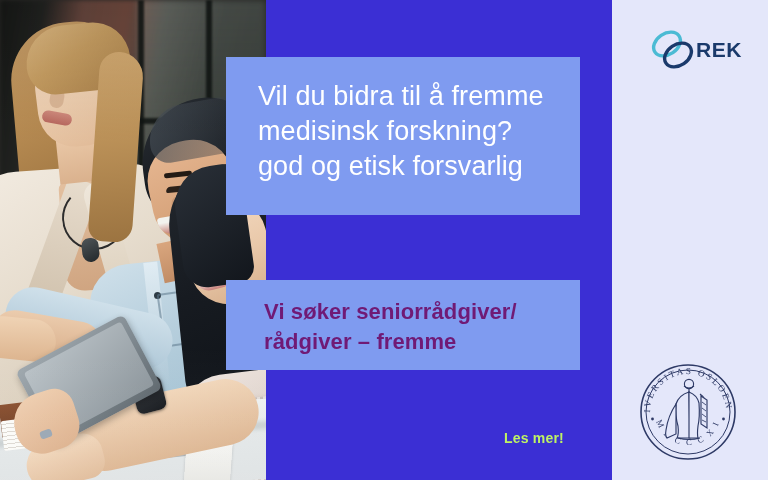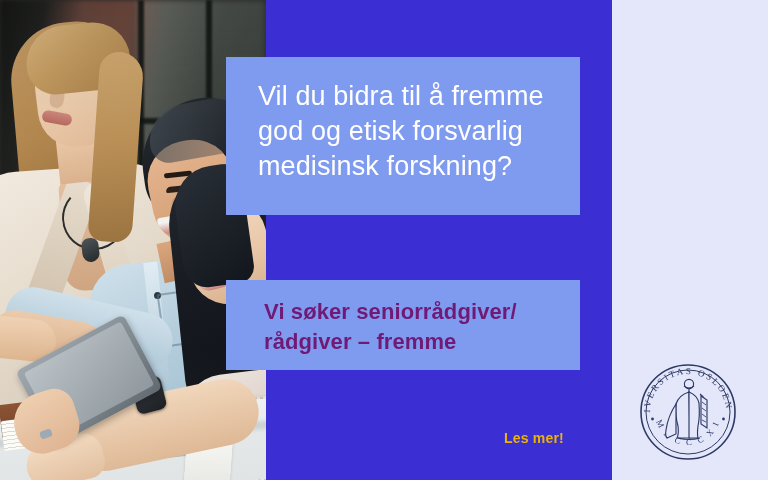--- a/index.html
+++ b/index.html
@@ -430,21 +430,21 @@
   .jobtitle-box .txt {
     color: #701a75;
     font-size: 22px;
     line-height: 30px;
     font-weight: bold;
     letter-spacing: 0.1px;
   }
   .cta {
     position: absolute;
     left: 504px; top: 430px;
-    color: #eab308;
+    color: #bef264;
     font-size: 14px;
     font-weight: bold;
     letter-spacing: 0.2px;
   }
 
   
   .right-panel {
     position: absolute;
     left: 612px; top: 0;
     width: 156px; height: 480px;
@@ -543,33 +543,42 @@
     <div class="w1-hand"></div>
     <div class="w1-ring"></div>
 
     <div class="photo-veil"></div>
   </div>
 
   <div class="blue-panel"></div>
 
   <div class="headline-box">
     <div class="txt">Vil du bidra til å fremme</div>
+    <div class="txt">medisinsk forskning?</div>
     <div class="txt">god og etisk forsvarlig</div>
-    <div class="txt">medisinsk forskning?</div>
   </div>
 
   <div class="jobtitle-box">
     <div class="txt">Vi søker seniorrådgiver/</div>
     <div class="txt">rådgiver – fremme</div>
   </div>
 
   <div class="cta">Les mer!</div>
 
   <div class="right-panel"></div>
 
+  <div class="rek-logo">
+    <svg width="96" height="44" viewBox="0 0 96 44">
+      <g>
+        <ellipse cx="17" cy="16" rx="14.5" ry="10.5" transform="rotate(-34 17 16)" fill="none" stroke="#4BBBD4" stroke-width="3.4"></ellipse>
+        <ellipse cx="28" cy="27" rx="14.5" ry="10.5" transform="rotate(-34 28 27)" fill="none" stroke="#1A3A6B" stroke-width="3.4"></ellipse>
+      </g>
+      <text x="46" y="29" font-family="Liberation Sans, sans-serif" font-size="21" font-weight="bold" fill="#1A3A6B" letter-spacing="0.5">REK</text>
+    </svg>
+  </div>
 
   <div class="uio-seal">
     <svg width="100" height="100" viewBox="0 0 100 100">
       <defs>
         <path id="arcTop" d="M 12,50 A 38,38 0 0 1 88,50"></path>
         <path id="arcBot" d="M 17,50 A 33,33 0 0 0 83,50"></path>
       </defs>
       <circle cx="50" cy="50" r="47" fill="none" stroke="#2E3A66" stroke-width="1.6"></circle>
       <circle cx="50" cy="50" r="42" fill="none" stroke="#2E3A66" stroke-width="1"></circle>
       <text font-family="Liberation Serif, serif" font-size="9.2" fill="#2E3A66" letter-spacing="2.1">

